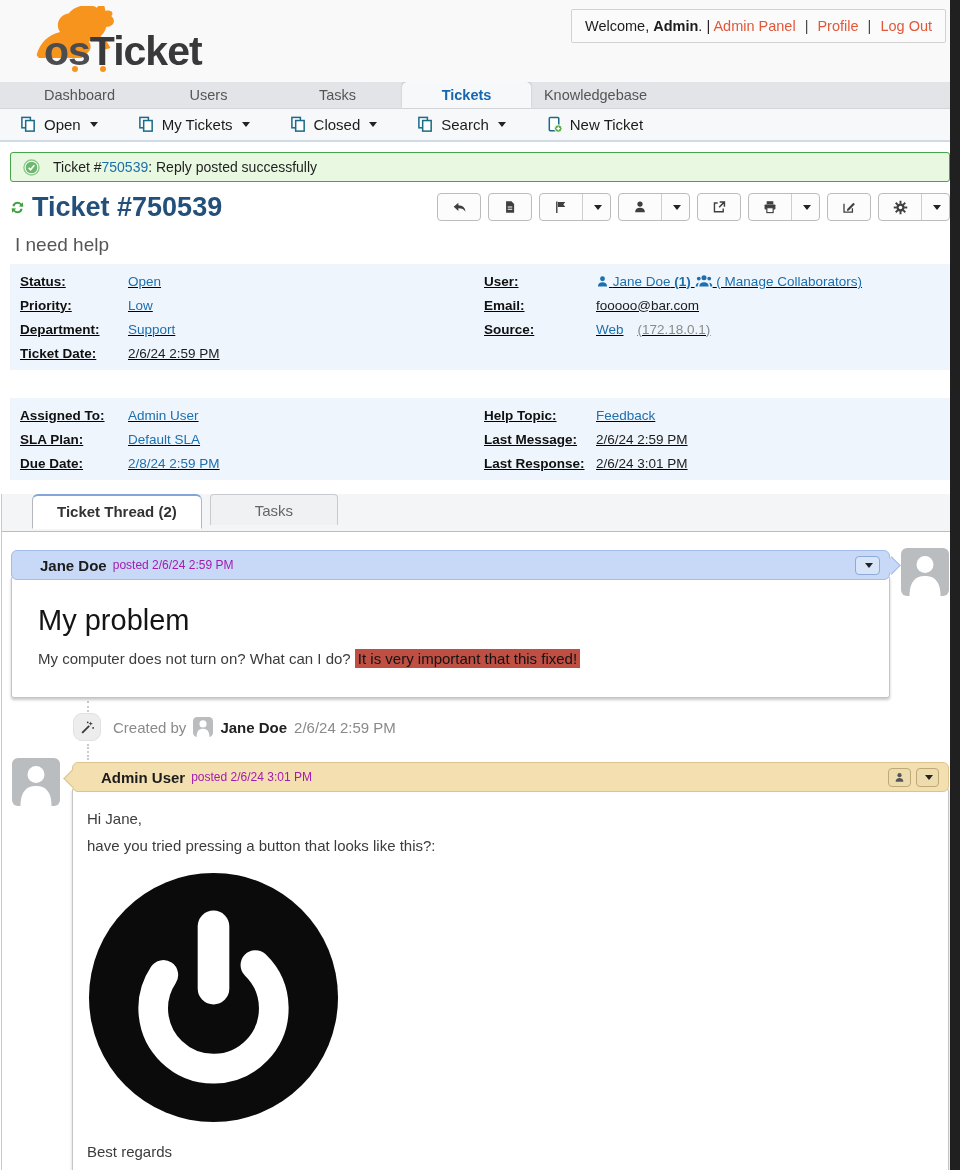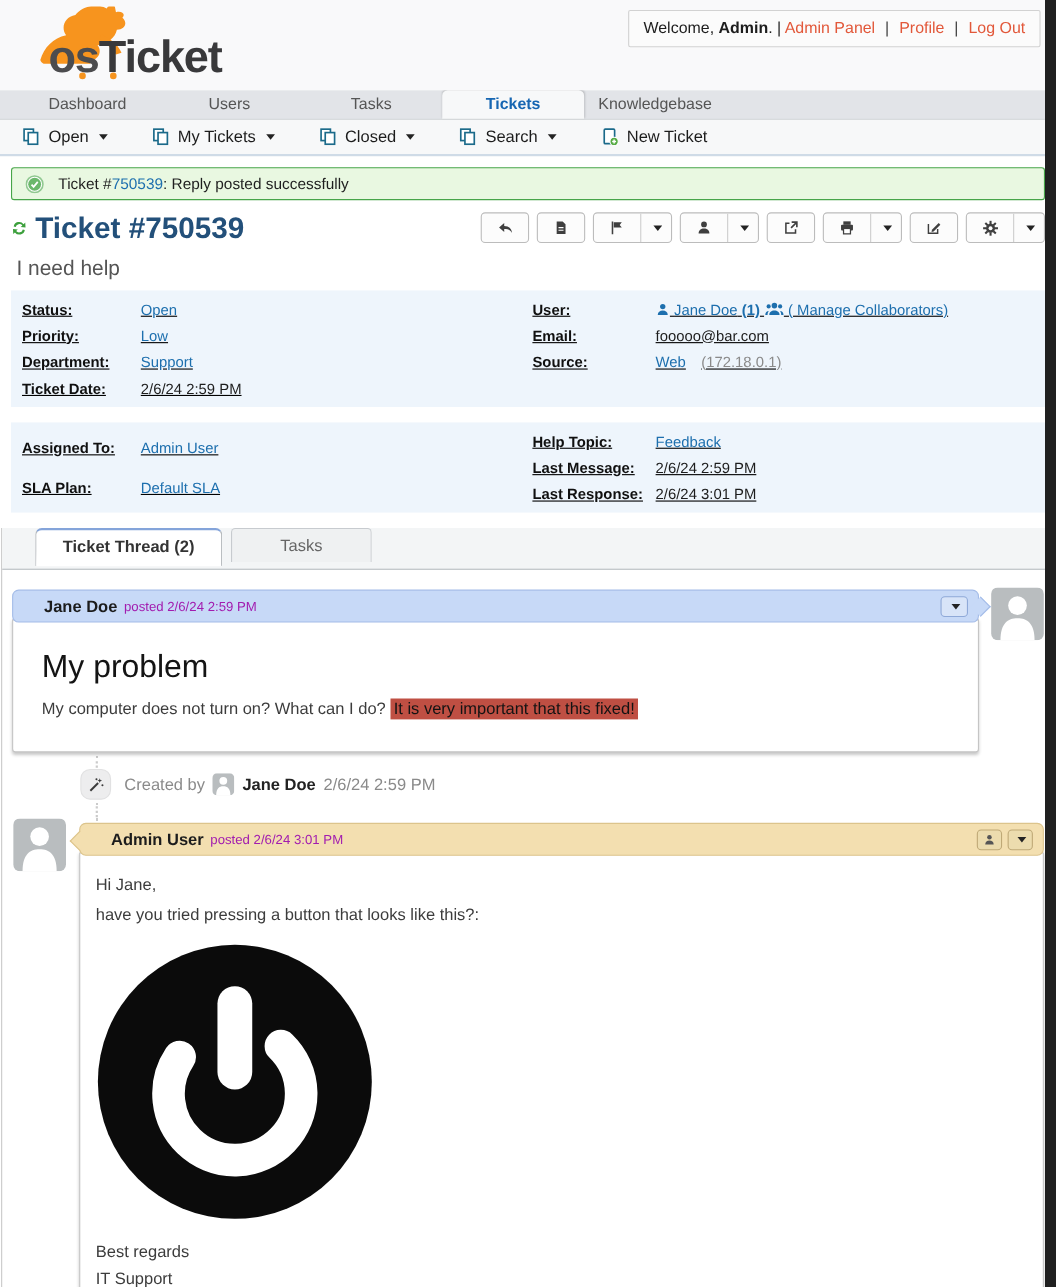--- a/index.html
+++ b/index.html
@@ -41,21 +41,21 @@
   .ticket-h2 { display:flex; align-items:center; gap:7px; font-size:27px; font-weight:bold; color:#23507a; }
   .toolbar { display:flex; gap:7px; }
   .btn-group { display:flex; border:1px solid #bcbcbc; border-radius:4px; background:#fcfcfc; height:28px; overflow:hidden; }
   .btn { width:42px; display:flex; align-items:center; justify-content:center; cursor:pointer; }
   .btn.dd { width:28px; border-left:1px solid #cecece; }
 
   .subject { font-size:19px; font-weight:normal; color:#555; margin:11px 0 8px 5px; }
 
   
   .info-block { background:#eef5fc; display:flex; padding:5px 6px; }
-  .info-block + .info-block { margin-top:14px; }
+  .info-block + .info-block { margin-top:28px; }
   table.info { width:50%; border-collapse:collapse;text-decoration:underline; }
   table.info td { font-size:13.5px; padding:4px 4px; vertical-align:middle; height:24px; }
   td.lbl { font-weight:bold; color:#101010; width:108px; white-space:nowrap; }
   table.r td.lbl { width:112px; }
   a.val { color:#1d6fae; text-decoration:none; }
   .plain { color:#1d1d1d; }
   .muted { color:#8a8a8a; }
   .ucount { font-weight:bold; color:#1d6fae; }
   .ip { margin-left:14px; }
 
@@ -363,20 +363,24 @@
       <table class="info">
         <tbody>
             <tr>
               <td class="lbl">Assigned To:</td>
               <td><a href="#" class="val">Admin User</a></td>
             </tr>
         <tr>
               <td class="lbl">SLA Plan:</td>
               <td><a href="#" class="val">Default SLA</a></td>
             </tr>
+        <tr>
+              <td class="lbl">Due Date:</td>
+              <td><a href="#" class="val">2/8/24 2:59 PM</a></td>
+            </tr>
       </tbody>
         </table>
       <table class="info r">
         <tbody>
             <tr>
               <td class="lbl">Help Topic:</td>
               <td><a href="#" class="val">Feedback</a></td>
             </tr>
         <tr>
               <td class="lbl">Last Message:</td>

